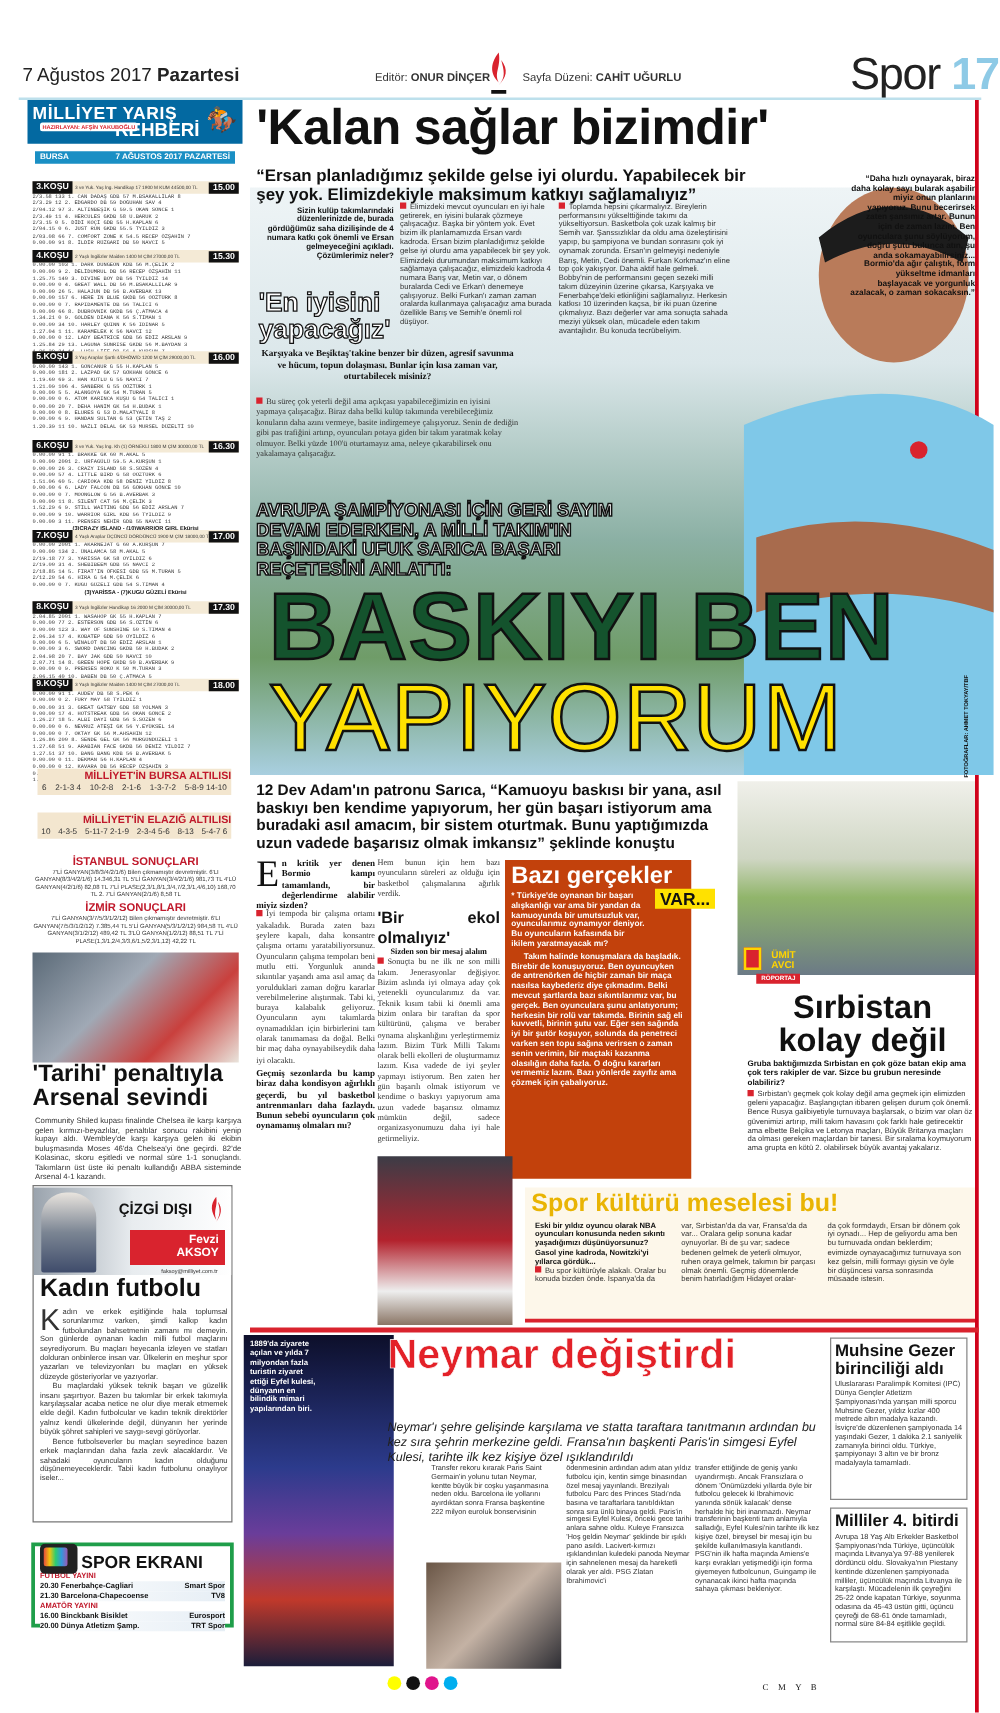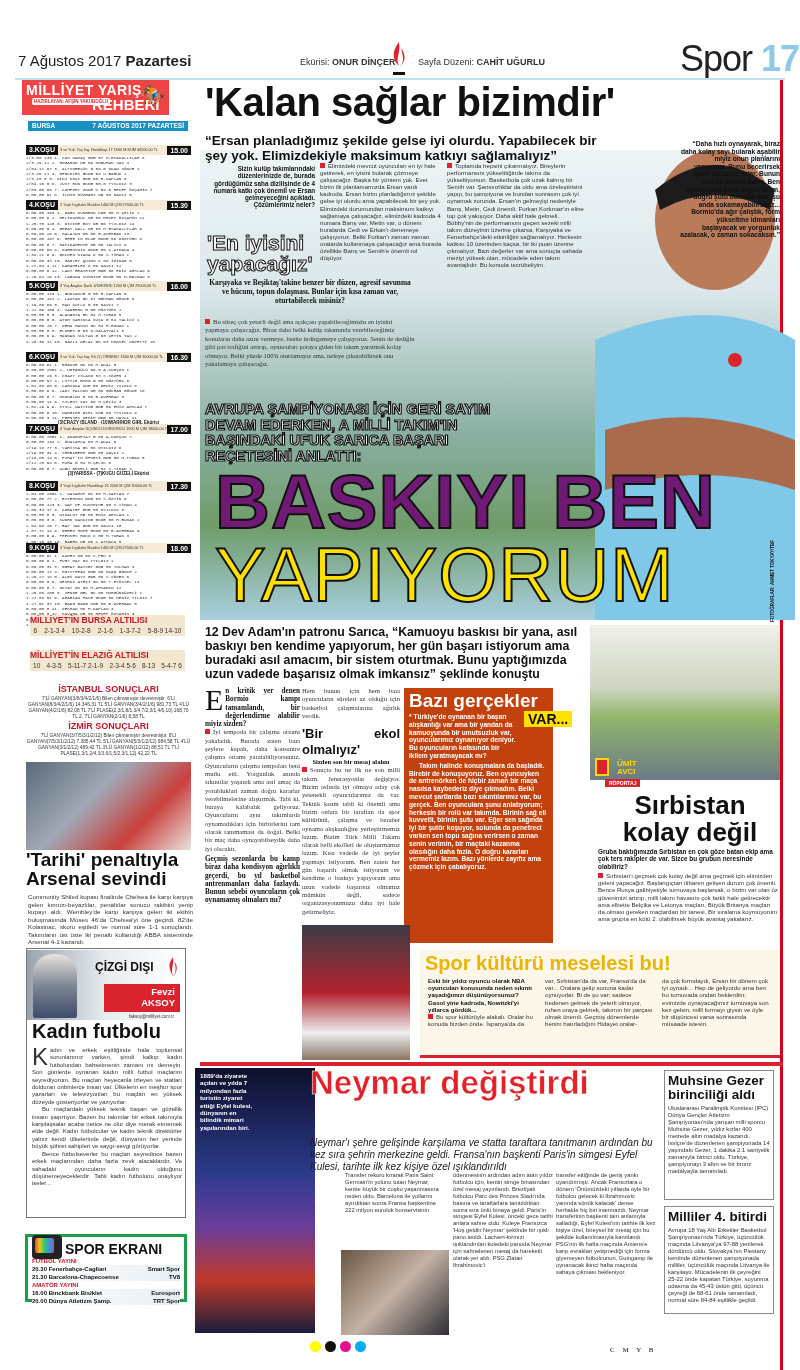--- a/index.html
+++ b/index.html
@@ -7,35 +7,35 @@
 .abs{position:absolute}
 .hdr-date{left:18px;top:52px;font-size:15px;color:#222}
 .hdr-date b{font-weight:bold}
 .hdr-mid{left:300px;top:57px;font-size:9px;color:#333}
 .hdr-mid b{font-weight:bold}
 .flame{left:387px;top:40px;width:24px;height:36px}
 .hdr-spor{left:680px;top:38px;font-size:36px;color:#222;letter-spacing:-1px}
 .hdr-spor .num{color:#8ecae6;font-weight:bold}
 .hdr-line{left:15px;top:78px;width:770px;height:2px;background:#bde0ec}
 .redline{left:780px;top:80px;width:3px;height:1310px;background:#d0021b}
-.yaris{left:22px;top:80px;width:147px;height:35px;background:#ef4444;color:#fff;padding:2px 4px}
+.yaris{left:22px;top:80px;width:172px;height:35px;background:#0369a1;color:#fff;padding:2px 4px}
 .yaris .t1{font-size:14px;font-weight:900;letter-spacing:0.5px}
 .yaris .t2{font-size:15px;font-weight:900;margin-left:66px;margin-top:-2px}
 .yaris .hz{position:absolute;left:10px;top:18px;font-size:4.5px;background:#fff;color:#d9232e;padding:1px 2px;border-radius:2px;font-weight:bold;line-height:5px}
 .bursabar{left:28px;top:121px;width:160px;height:10px;background:#1a8fc4;color:#fff;font-size:6.5px;font-weight:bold;display:flex;justify-content:space-between;padding:1px 4px}
 .race{position:absolute;left:26px;width:165px}
 .race .rh{height:10px;display:flex;align-items:center;background:#f4ead6}
 .race .rh .no{background:#111;color:#fff;font-size:7px;font-weight:bold;padding:1px 3px;height:10px}
 .race .rh .info{font-size:3.8px;color:#333;flex:1;padding-left:2px;white-space:nowrap;overflow:hidden}
 .race .rh .time{background:#111;color:#fff;font-size:7px;font-weight:bold;padding:1px 3px}
 .race .rows{font-family:"Liberation Mono",monospace;font-size:4.3px;line-height:5.3px;color:#333}
 .race .rows div{white-space:nowrap;overflow:hidden}
 .race .ek{font-size:4.5px;font-weight:bold;text-align:center;line-height:5px}
 .altili{position:absolute;left:30px;width:155px;background:#f3e6cf}
-.altili .at{font-size:8.5px;font-weight:900;color:#c0192b;text-align:left}
+.altili .at{font-size:8.5px;font-weight:900;color:#c0192b;text-align:right}
 .altili .av{display:flex;justify-content:space-around;font-size:6.5px;color:#333;padding:2px 0;text-align:center;line-height:7px}
 .sonuc-t{position:absolute;left:26px;width:165px;text-align:center;font-weight:900;color:#c0192b;font-size:9px}
 .sonuc-b{position:absolute;left:26px;width:165px;text-align:center;font-size:4.8px;line-height:6px;color:#333}
 .photo{position:absolute;background:linear-gradient(135deg,#5b6a78,#a0a9b5 40%,#c9403d 70%,#e9e4dc)}
 .arsenal-t{left:26px;top:850px;width:170px;font-size:19px;font-weight:900;line-height:19px;color:#111}
 .arsenal-b{left:28px;top:893px;width:165px;font-size:6.2px;line-height:7.5px;color:#333;text-align:justify}
 .colbox{left:26px;top:948px;width:160px;height:270px;border:1px solid #777}
 .cizgi{left:27px;top:950px;width:158px;height:70px;background:linear-gradient(90deg,#9aa3ad,#e8ecef 50%,#fff)}
 .cizgi .ct{position:absolute;left:68px;top:10px;font-size:12px;font-weight:900}
 .cizgi .cn{position:absolute;left:77px;top:34px;width:76px;height:28px;background:#d9232e;color:#fff;text-align:right;font-weight:900;font-size:9.5px;line-height:11px;padding:2px 5px}
@@ -56,21 +56,21 @@
 .body1{left:320px;top:162px;width:122px;font-size:6.1px;line-height:7.1px;color:#333}
 .body2{left:447px;top:162px;width:140px;font-size:6.1px;line-height:7.1px;color:#333}
 .sq{display:inline-block;width:5px;height:5px;background:#d9232e;margin-right:3px}
 .right-quote{left:680px;top:140px;width:100px;font-size:6.6px;font-weight:bold;line-height:7.6px;text-align:right}
 .hero{left:200px;top:150px;width:580px;height:470px;background:linear-gradient(180deg,#eef4f6 0%,#dbe7ea 30%,#8bb0a4 60%,#6f9c68 80%,#a9cfe0 100%)}
 .person{position:absolute;left:395px;top:0px;width:200px;height:470px}
 .enbig{left:207px;top:232px;font-size:21px;font-weight:900;color:#fff;line-height:21px;-webkit-text-stroke:1px #111}
 .en-q{left:205px;top:278px;width:210px;font-size:7.4px;font-weight:bold;line-height:9px;font-family:"Liberation Serif",serif;text-align:center}
 .en-b{left:205px;top:318px;width:212px;font-size:6.6px;line-height:8.4px;font-family:"Liberation Serif",serif;color:#333}
 .kicker{left:205px;top:402px;width:300px;font-size:14.5px;font-weight:900;color:#fff;line-height:15.5px;-webkit-text-stroke:1.2px #111}
-.big1{left:215px;top:467px;font-size:76px;font-weight:900;color:#701a75;letter-spacing:1px;line-height:70px;-webkit-text-stroke:2px #111;white-space:nowrap}
+.big1{left:215px;top:467px;font-size:76px;font-weight:900;color:#14532d;letter-spacing:1px;line-height:70px;-webkit-text-stroke:2px #111;white-space:nowrap}
 .big2{left:215px;top:540px;font-size:76px;font-weight:400;color:#ffe100;letter-spacing:1px;line-height:70px;-webkit-text-stroke:2px #111;white-space:nowrap}
 .foto{left:770px;top:540px;font-size:4.5px;writing-mode:vertical-rl;transform:rotate(180deg);color:#111;font-weight:bold}
 .deck{left:205px;top:625px;width:390px;font-size:12.3px;font-weight:bold;line-height:14px}
 .photo2{left:590px;top:625px;width:190px;height:155px;background:linear-gradient(180deg,#f0f0ea,#cfd6c3 40%,#91b56b 60%,#6b7a86)}
 .avci{left:603px;top:760px;font-size:8px;font-weight:900;color:#ffd400;line-height:8px}
 .rop{left:605px;top:779px;background:#d9232e;color:#fff;font-size:5px;font-weight:bold;padding:1px 4px}
 .col1{left:205px;top:687px;width:95px;font-family:"Liberation Serif",serif;font-size:6.6px;line-height:8.3px;color:#333;text-align:justify}
 .col1 .q{font-weight:bold;color:#111;font-size:7.2px;line-height:8.3px}
 .col1 .dc{float:left;font-size:30px;line-height:26px;margin-right:2px;font-weight:normal}
 .col2{left:302px;top:687px;width:98px;font-family:"Liberation Serif",serif;font-size:6.6px;line-height:8.3px;color:#333;text-align:justify}
@@ -98,21 +98,21 @@
 .side-box .st{font-size:13.5px;font-weight:700;line-height:14px}
 .side-box .sb{font-size:5.9px;line-height:7px;color:#333;margin-top:3px}
 .dots{left:310px;top:1341px;display:flex;gap:4px}
 .dots span{width:11px;height:11px;border-radius:50%}
 .cmyb{left:610px;top:1346px;font-size:7px;letter-spacing:3px;font-family:"Liberation Serif",serif}
 </style>
 </head>
 <body>
 
 <div class="abs hdr-date"><span>7 Ağustos 2017</span> <b>Pazartesi</b></div>
-<div class="abs hdr-mid"><span>Ekürisi:</span> <b>ONUR DİNÇER</b></div>
+<div class="abs hdr-mid"><span>Editör:</span> <b>ONUR DİNÇER</b></div>
 <svg class="abs flame" viewBox="0 0 24 36">
     <path d="M12 2 C4 12 6 20 12 26 C8 18 14 14 12 2Z" fill="#d9232e"></path>
     <path d="M14 8 C20 16 18 22 12 28 C18 22 16 16 14 8Z" fill="#d9232e"></path>
     <rect x="6" y="32" width="12" height="3" fill="#111"></rect>
   </svg>
 <div class="abs" style="left:418px;top:57px;font-size:9px;color:#333"><span>Sayfa Düzeni:</span> <b>CAHİT UĞURLU</b></div>
 <div class="abs hdr-spor"><span>Spor</span> <span class="num">17</span></div>
 <div class="abs hdr-line"></div>
 <div class="abs redline"></div>
 

